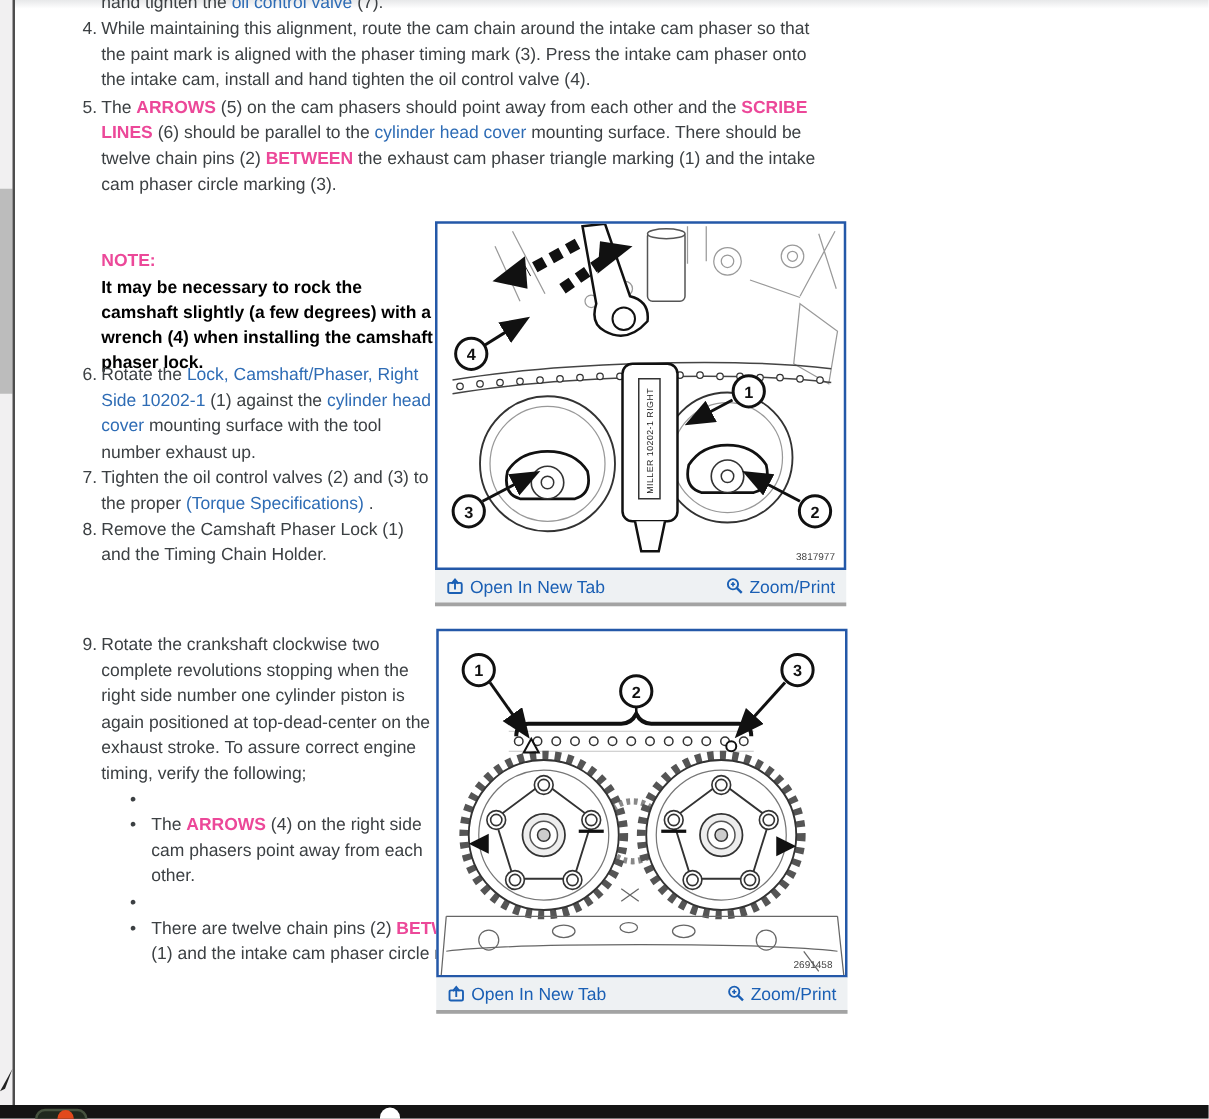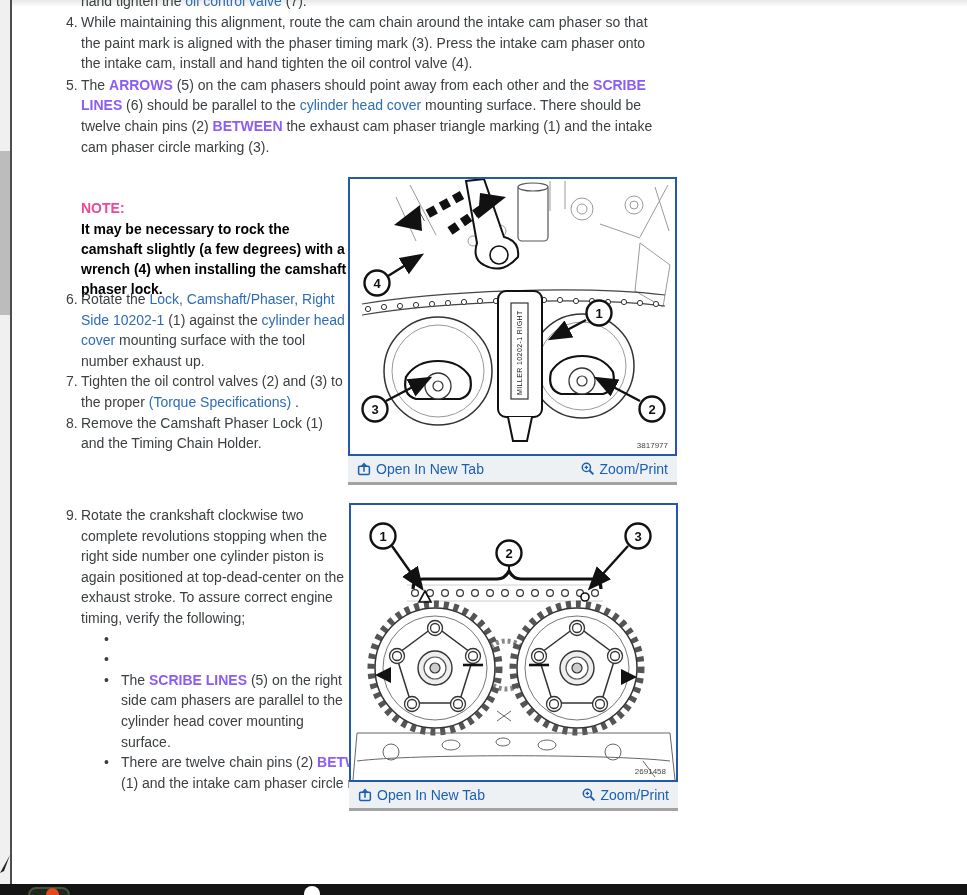--- a/index.html
+++ b/index.html
@@ -12,21 +12,21 @@
   .scroll-thumb{position:absolute;left:0;top:151px;width:10px;height:164px;background:#bcbcbc;}
   .pane-divider{position:absolute;left:10px;top:0;width:2px;height:884px;background:#4d4d4d;}
   .top-fade{position:absolute;left:12px;top:0;width:955px;height:7px;
             background:linear-gradient(#e7e8e9,rgba(255,255,255,0));}
 
   
   .tblock{position:absolute;line-height:20.6px;}
   .step{display:flex;}
   .step .num{width:15px;flex:0 0 15px;}
   .step .stext{flex:1;}
-  .seg-b{font-weight:700;color:#8b5cf6;}
+  .seg-b{font-weight:700;color:#ec4899;}
   .seg-l{color:#2e6cb5;cursor:pointer;}
   .note-label{font-weight:700;color:#ec4899;}
   .note-body{font-weight:700;color:#000000;line-height:20.2px;}
   .bullet{display:flex;}
   .bullet .dot{width:17px;flex:0 0 17px;}
   .bullet .dot::before{content:"\2022";}
   .bullet.narrow .btext{width:228px;flex:0 0 228px;}
   .bullet.wide .btext{width:540px;flex:0 0 540px;}
 
   
@@ -97,24 +97,24 @@
     <div class="step">
       <span class="num">9.</span>
       <span class="stext" style="flex:0 0 266px;"><span>Rotate the crankshaft clockwise two complete revolutions stopping when the right side number one cylinder piston is again positioned at top-dead-center on the exhaust stroke. To assure correct engine timing, verify the following;</span></span>
     </div>
     <div style="margin-left:38px;">
       <div class="bullet narrow">
         <span class="dot"></span>
       </div>
       <div class="bullet narrow">
         <span class="dot"></span>
+        <span class="btext"><span>The </span><span class="seg-b">ARROWS</span><span> (4) on the right side cam phasers point away from each other.</span></span>
       </div>
       <div class="bullet narrow">
         <span class="dot"></span>
-        <span class="btext"><span>The </span><span class="seg-b">SCRIBE LINES</span><span> (5) on the right side cam phasers are parallel to the cylinder head cover mounting surface.</span></span>
       </div>
       <div class="bullet wide">
         <span class="dot"></span>
         <span class="btext"><span>There are twelve chain pins (2) </span><span class="seg-b">BETWEEN</span><span> the exhaust cam phaser triangle marking (1) and the intake cam phaser circle marking (3).</span></span>
       </div>
     </div>
   </div>
 
   <div class="figwrap" style="left:348px;top:177px;">
     <div class="figframe">

